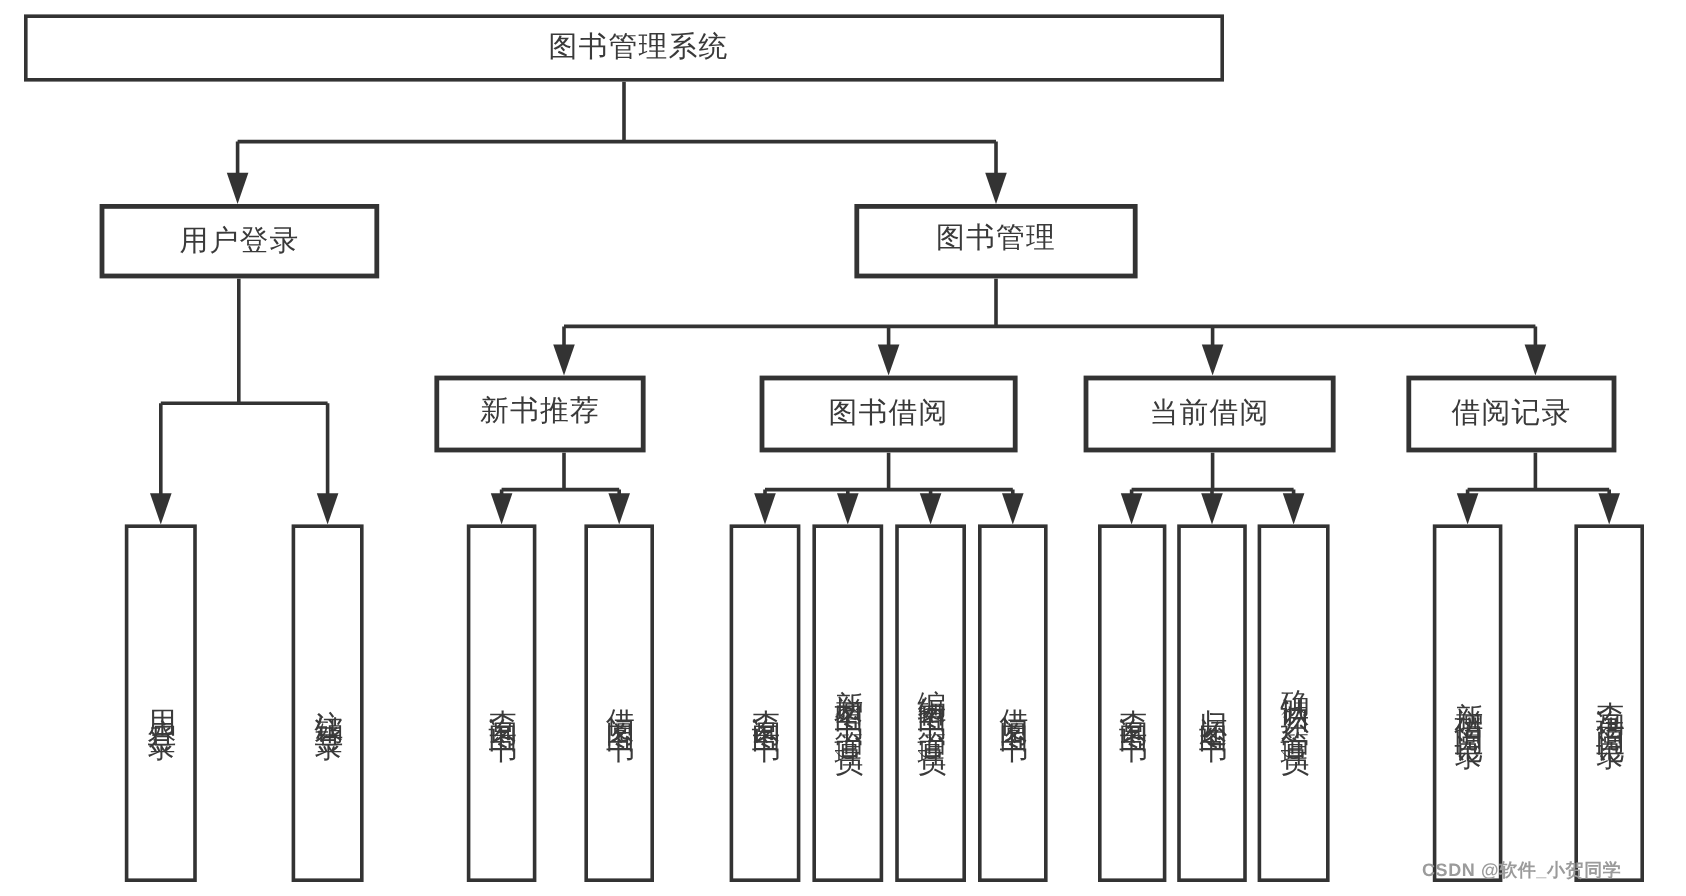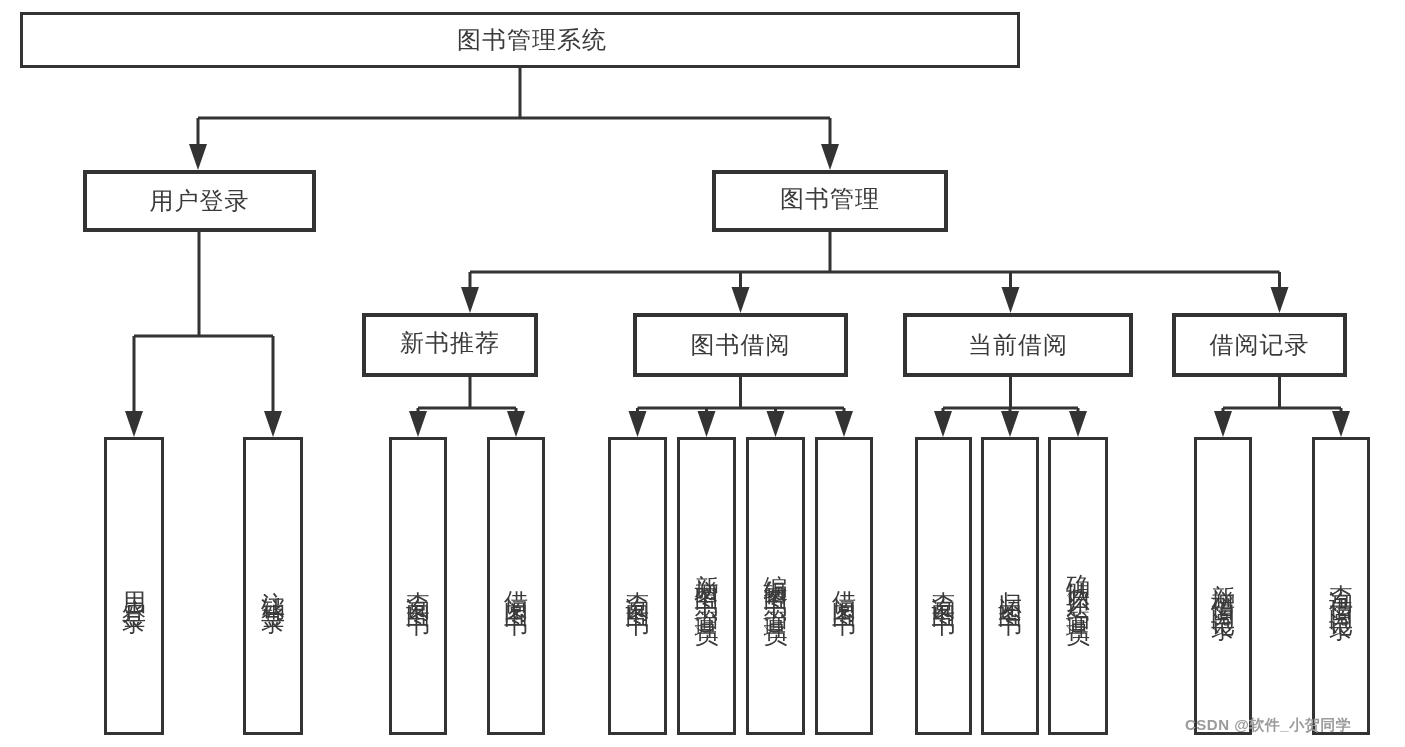--- a/index.html
+++ b/index.html
@@ -97,21 +97,21 @@
   <div class="node lvl2" style="left:712px;top:170px;width:236px;height:62px;font-family:Liberation Mono, monospace;">
     <span>图书管理</span>
   </div>
 
   <div class="node lvl3" style="left:362px;top:313px;width:176px;height:64px;font-family:Liberation Mono, monospace;">
     <span>新书推荐</span>
   </div>
   <div class="node lvl3" style="left:633px;top:313px;width:215px;height:64px;">
     <span>图书借阅</span>
   </div>
-  <div class="node lvl3" style="left:903px;top:313px;width:230px;height:64px;">
+  <div class="node lvl3" style="left:903px;top:313px;width:210px;height:64px;">
     <span>当前借阅</span>
   </div>
   <div class="node lvl3" style="left:1172px;top:313px;width:175px;height:64px;">
     <span>借阅记录</span>
   </div>
 
   <div class="node leaf" style="left:104px;top:437px;width:60px;height:298px;">
     <span>用户登录</span>
   </div>
   <div class="node leaf" style="left:243px;top:437px;width:60px;height:298px;">

